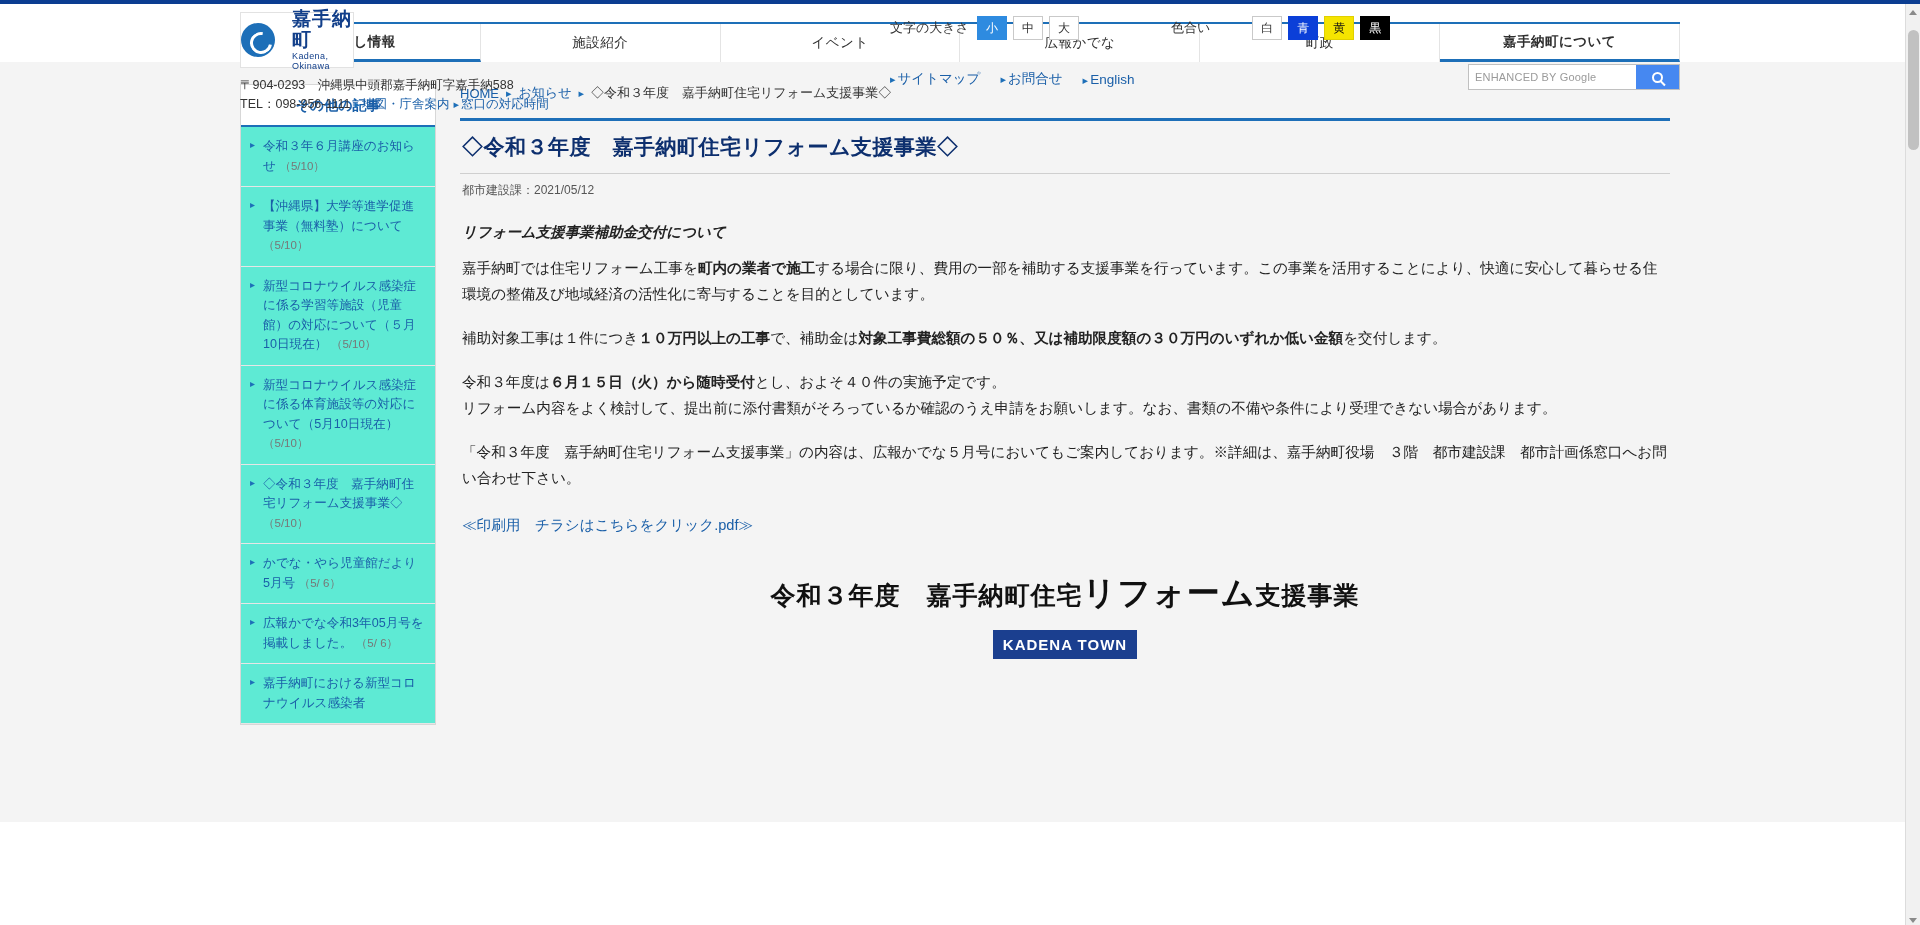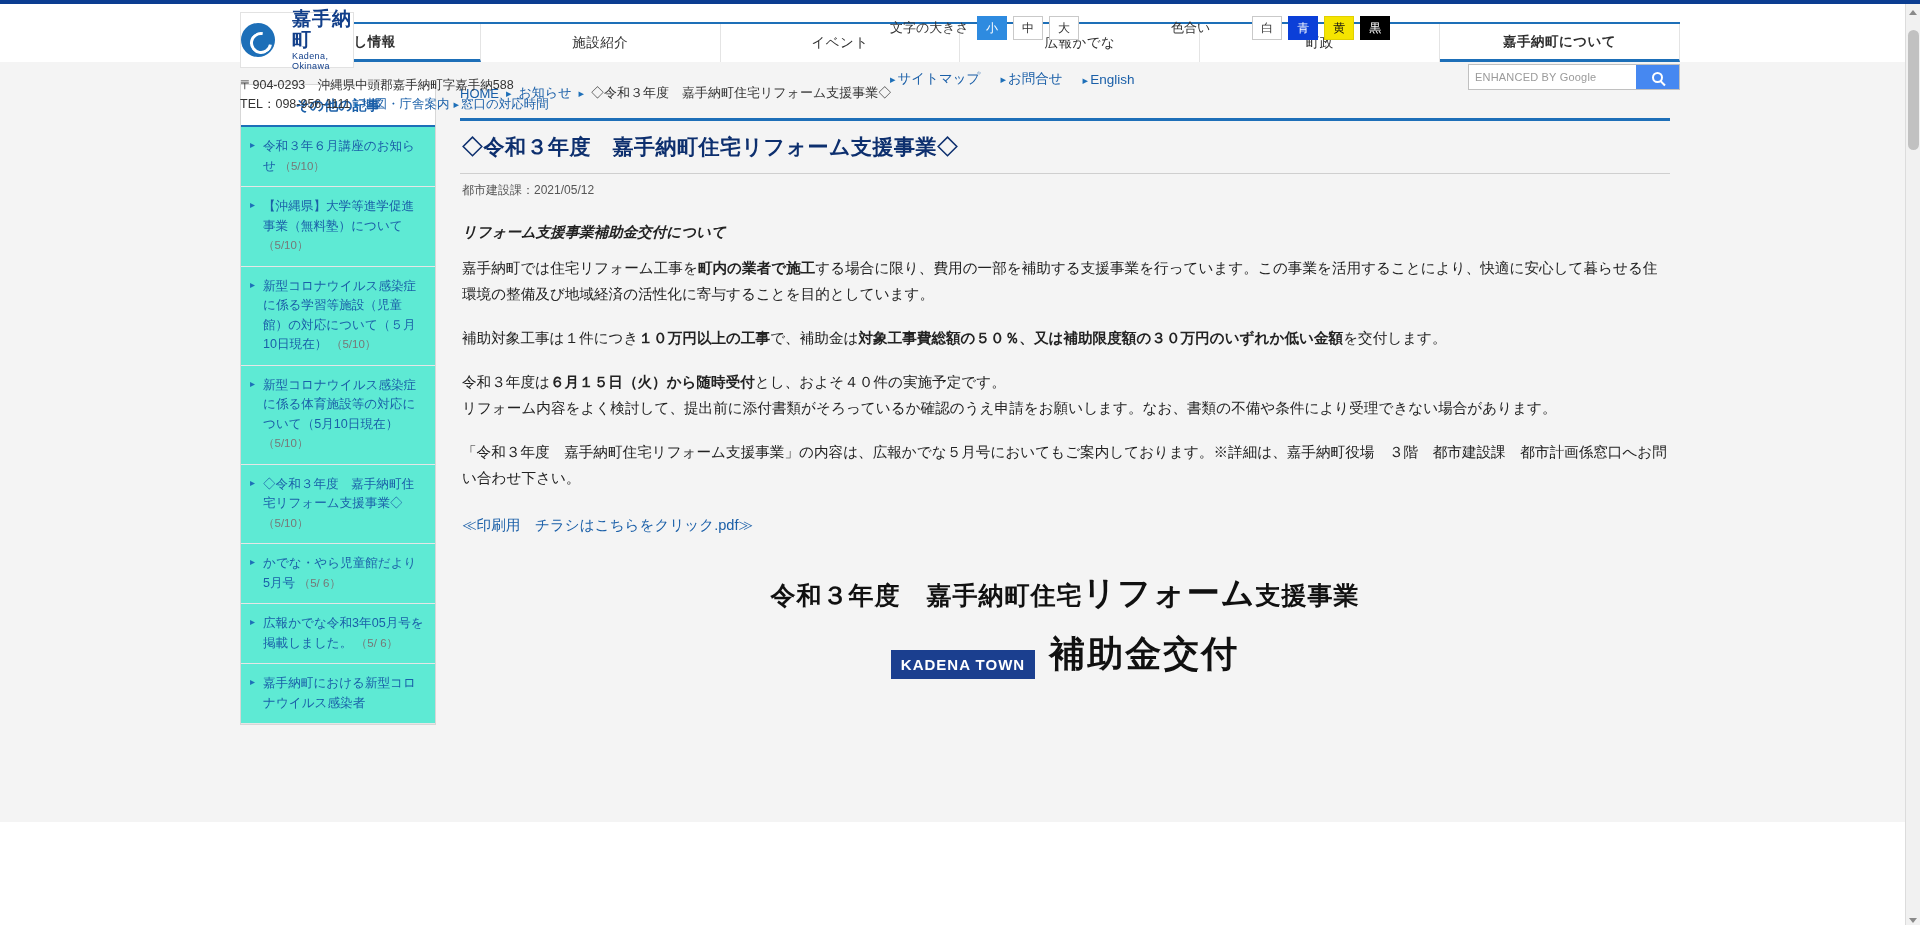--- a/index.html
+++ b/index.html
@@ -500,21 +500,20 @@
           <p>「令和３年度　嘉手納町住宅リフォーム支援事業」の内容は、広報かでな５月号においてもご案内しております。※詳細は、嘉手納町役場　３階　都市建設課　都市計画係窓口へお問い合わせ下さい。</p>
 
           <a class="pdf-link" href="#">≪印刷用　チラシはこちらをクリック.pdf≫</a>
 
           <div class="flyer">
             <div class="flyer-l1">
               <span>令和３年度　嘉手納町住宅</span><span class="big">リフォーム</span><span>支援事業</span>
             </div>
             <div class="flyer-l2">
               <span class="flyer-badge">KADENA TOWN</span>
-              <span>補助金交付</span>
             </div>
           </div>
         </div>
 
       </main>
     </div>
   </div>
 
   <div class="scrollbar">
     <div class="scroll-arrow scroll-up"></div>

